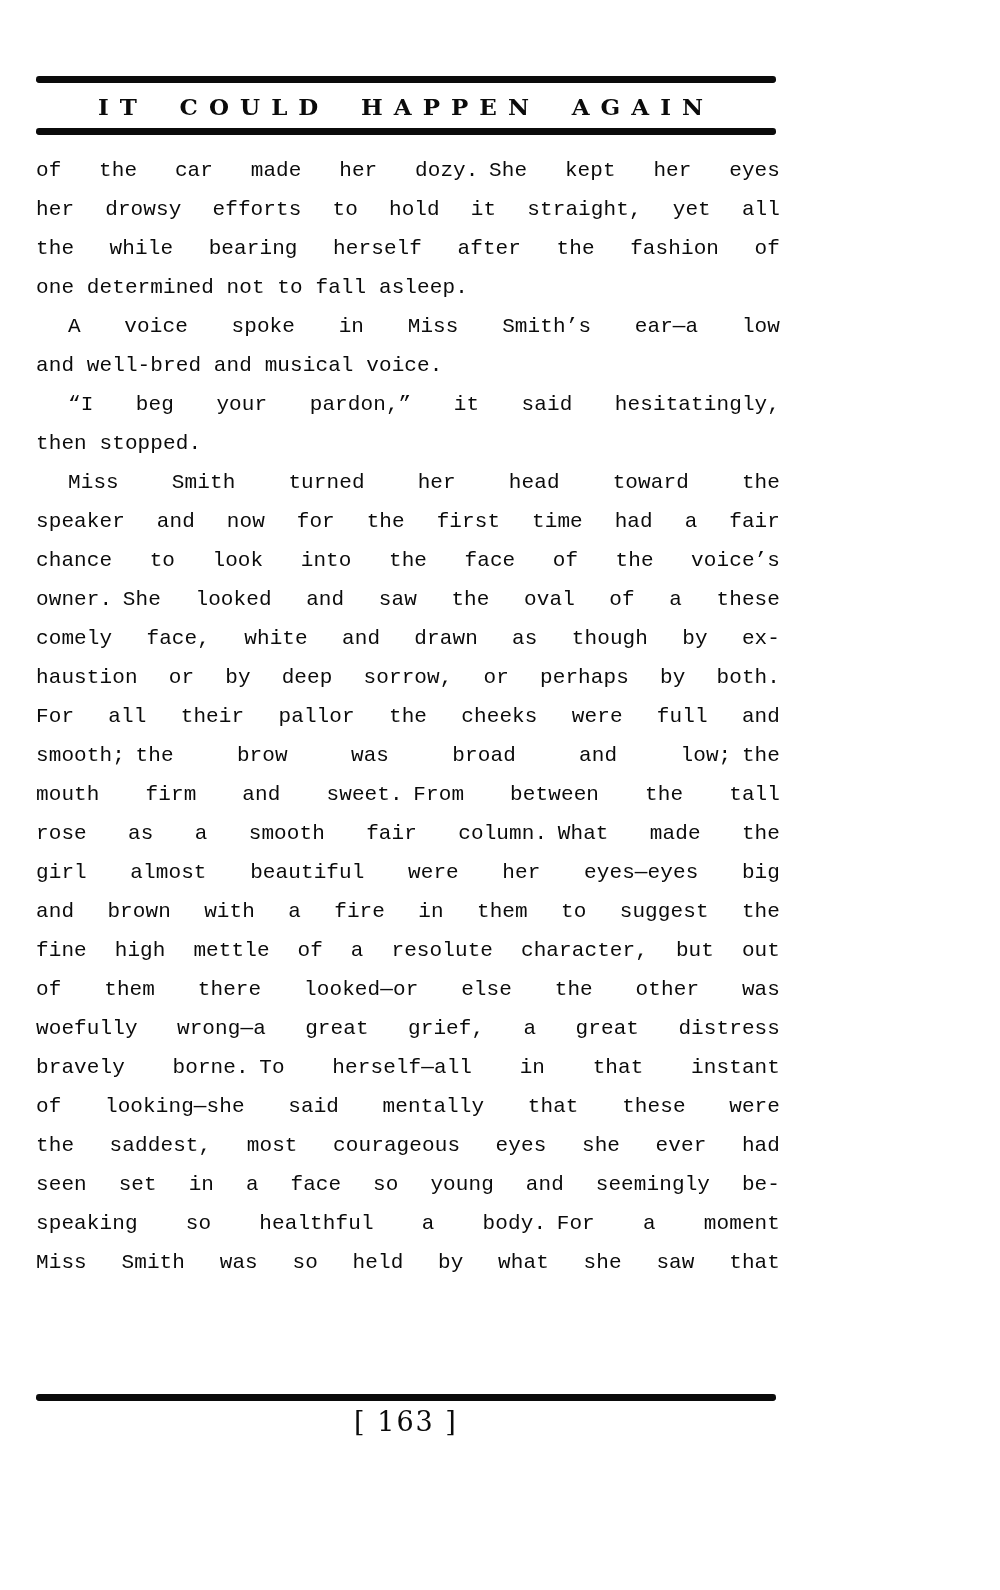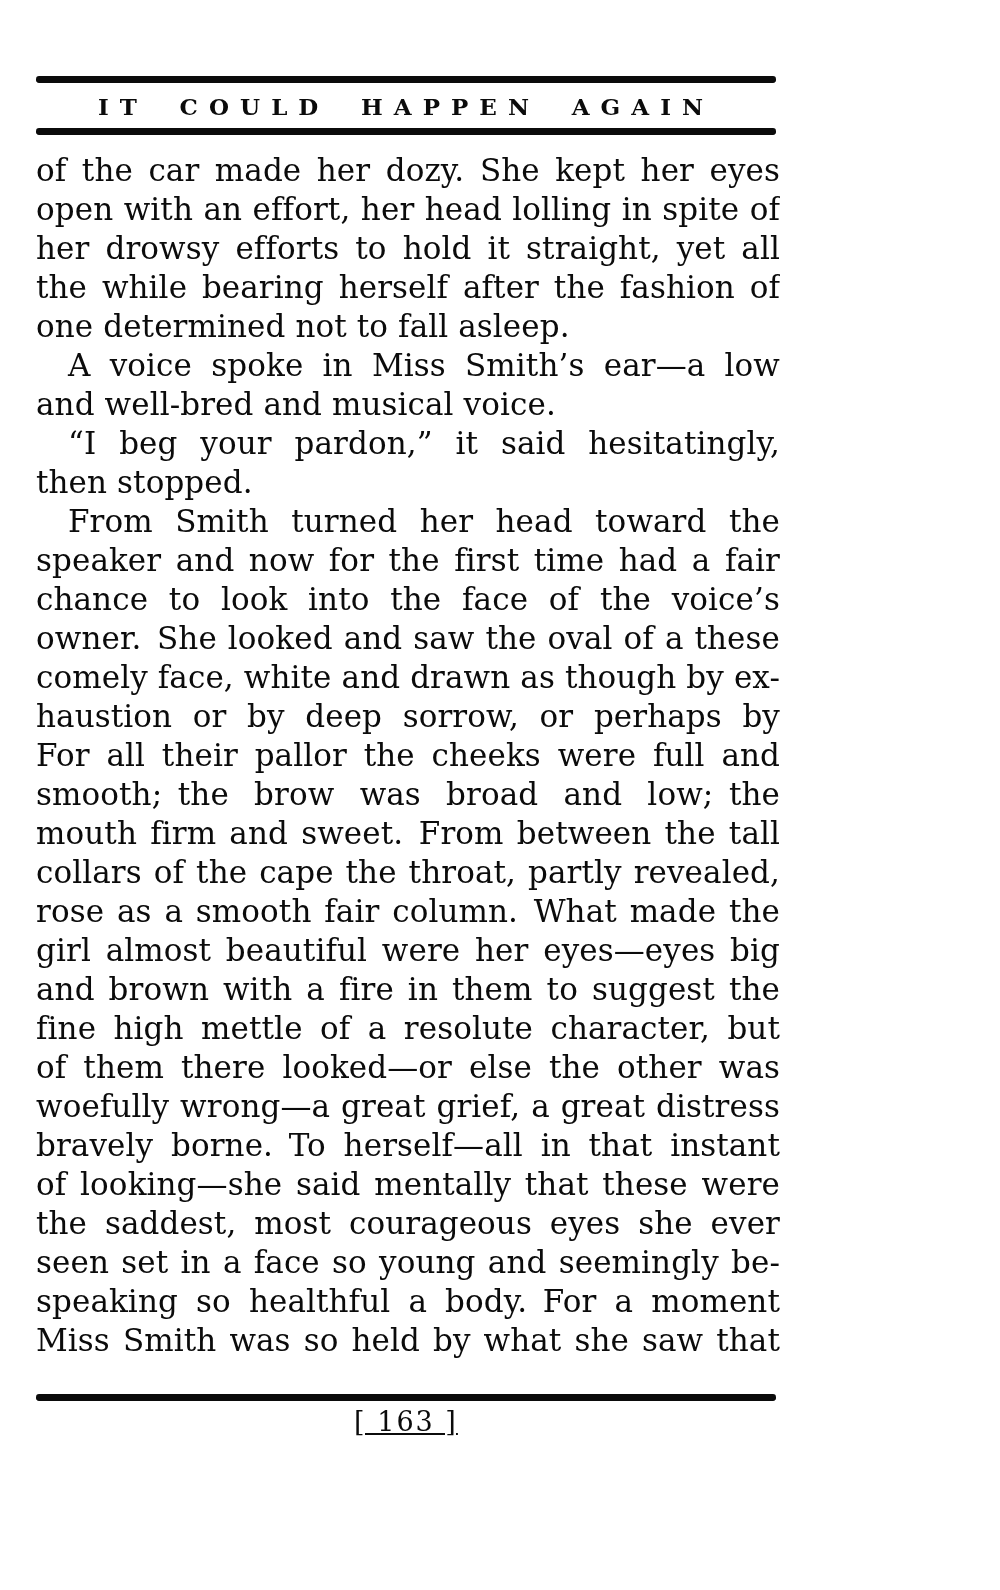--- a/index.html
+++ b/index.html
@@ -47,42 +47,42 @@
     white-space: nowrap;
   }
   
   .body-text {
     position: absolute;
     top: 151px;
     left: 36px;
     width: 744px;
   }
   .ln {
-    font-size: 31px;
+    font-size: 21px;
     line-height: 39px;
     height: 39px;
     text-align: justify;
     text-align-last: justify;
     overflow: hidden;
     letter-spacing: 0.1px;
+    font-family: Liberation Mono, monospace;
   }
   .ln.end { text-align-last: left; }
   .ln.ind { text-indent: 32px; }
   
   .page-number {
     position: absolute;
     top: 1403px;
     left: 36px;
     width: 740px;
     height: 38px;
     line-height: 38px;
     text-align: center;
     font-size: 27px;
     letter-spacing: 2px;
-    text-decoration: underline;
   }
   
   .stray {
     position: absolute;
     top: 942px;
     left: 962px;
     font-size: 26px;
     line-height: 26px;
     color: var(--ink);
     transform: rotate(8deg);
@@ -94,38 +94,36 @@
 <div class="page">
 
   <header>
     <div class="rule rule-top"></div>
     <div class="running-head">IT COULD HAPPEN AGAIN</div>
     <div class="rule rule-mid"></div>
   </header>
 
   <main class="body-text">
     <div class="ln">of the car made her dozy. She kept her eyes</div>
-    <div class="ln">open with an effort, her head lolling in spite of</div>
     <div class="ln">her drowsy efforts to hold it straight, yet all</div>
     <div class="ln">the while bearing herself after the fashion of</div>
     <div class="ln end">one determined not to fall asleep.</div>
     <div class="ln ind">A voice spoke in Miss Smith’s ear—a low</div>
     <div class="ln end">and well-bred and musical voice.</div>
     <div class="ln ind">“I beg your pardon,” it said hesitatingly,</div>
     <div class="ln end">then stopped.</div>
-    <div class="ln ind">From Smith turned her head toward the</div>
+    <div class="ln ind">Miss Smith turned her head toward the</div>
     <div class="ln">speaker and now for the first time had a fair</div>
     <div class="ln">chance to look into the face of the voice’s</div>
     <div class="ln">owner. She looked and saw the oval of a these</div>
     <div class="ln">comely face, white and drawn as though by ex-</div>
     <div class="ln">haustion or by deep sorrow, or perhaps by both.</div>
     <div class="ln">For all their pallor the cheeks were full and</div>
     <div class="ln">smooth; the brow was broad and low; the</div>
     <div class="ln">mouth firm and sweet. From between the tall</div>
-    <div class="ln">collars of the cape the throat, partly revealed,</div>
     <div class="ln">rose as a smooth fair column. What made the</div>
     <div class="ln">girl almost beautiful were her eyes—eyes big</div>
     <div class="ln">and brown with a fire in them to suggest the</div>
     <div class="ln">fine high mettle of a resolute character, but out</div>
     <div class="ln">of them there looked—or else the other was</div>
     <div class="ln">woefully wrong—a great grief, a great distress</div>
     <div class="ln">bravely borne. To herself—all in that instant</div>
     <div class="ln">of looking—she said mentally that these were</div>
     <div class="ln">the saddest, most courageous eyes she ever had</div>
     <div class="ln">seen set in a face so young and seemingly be-</div>

